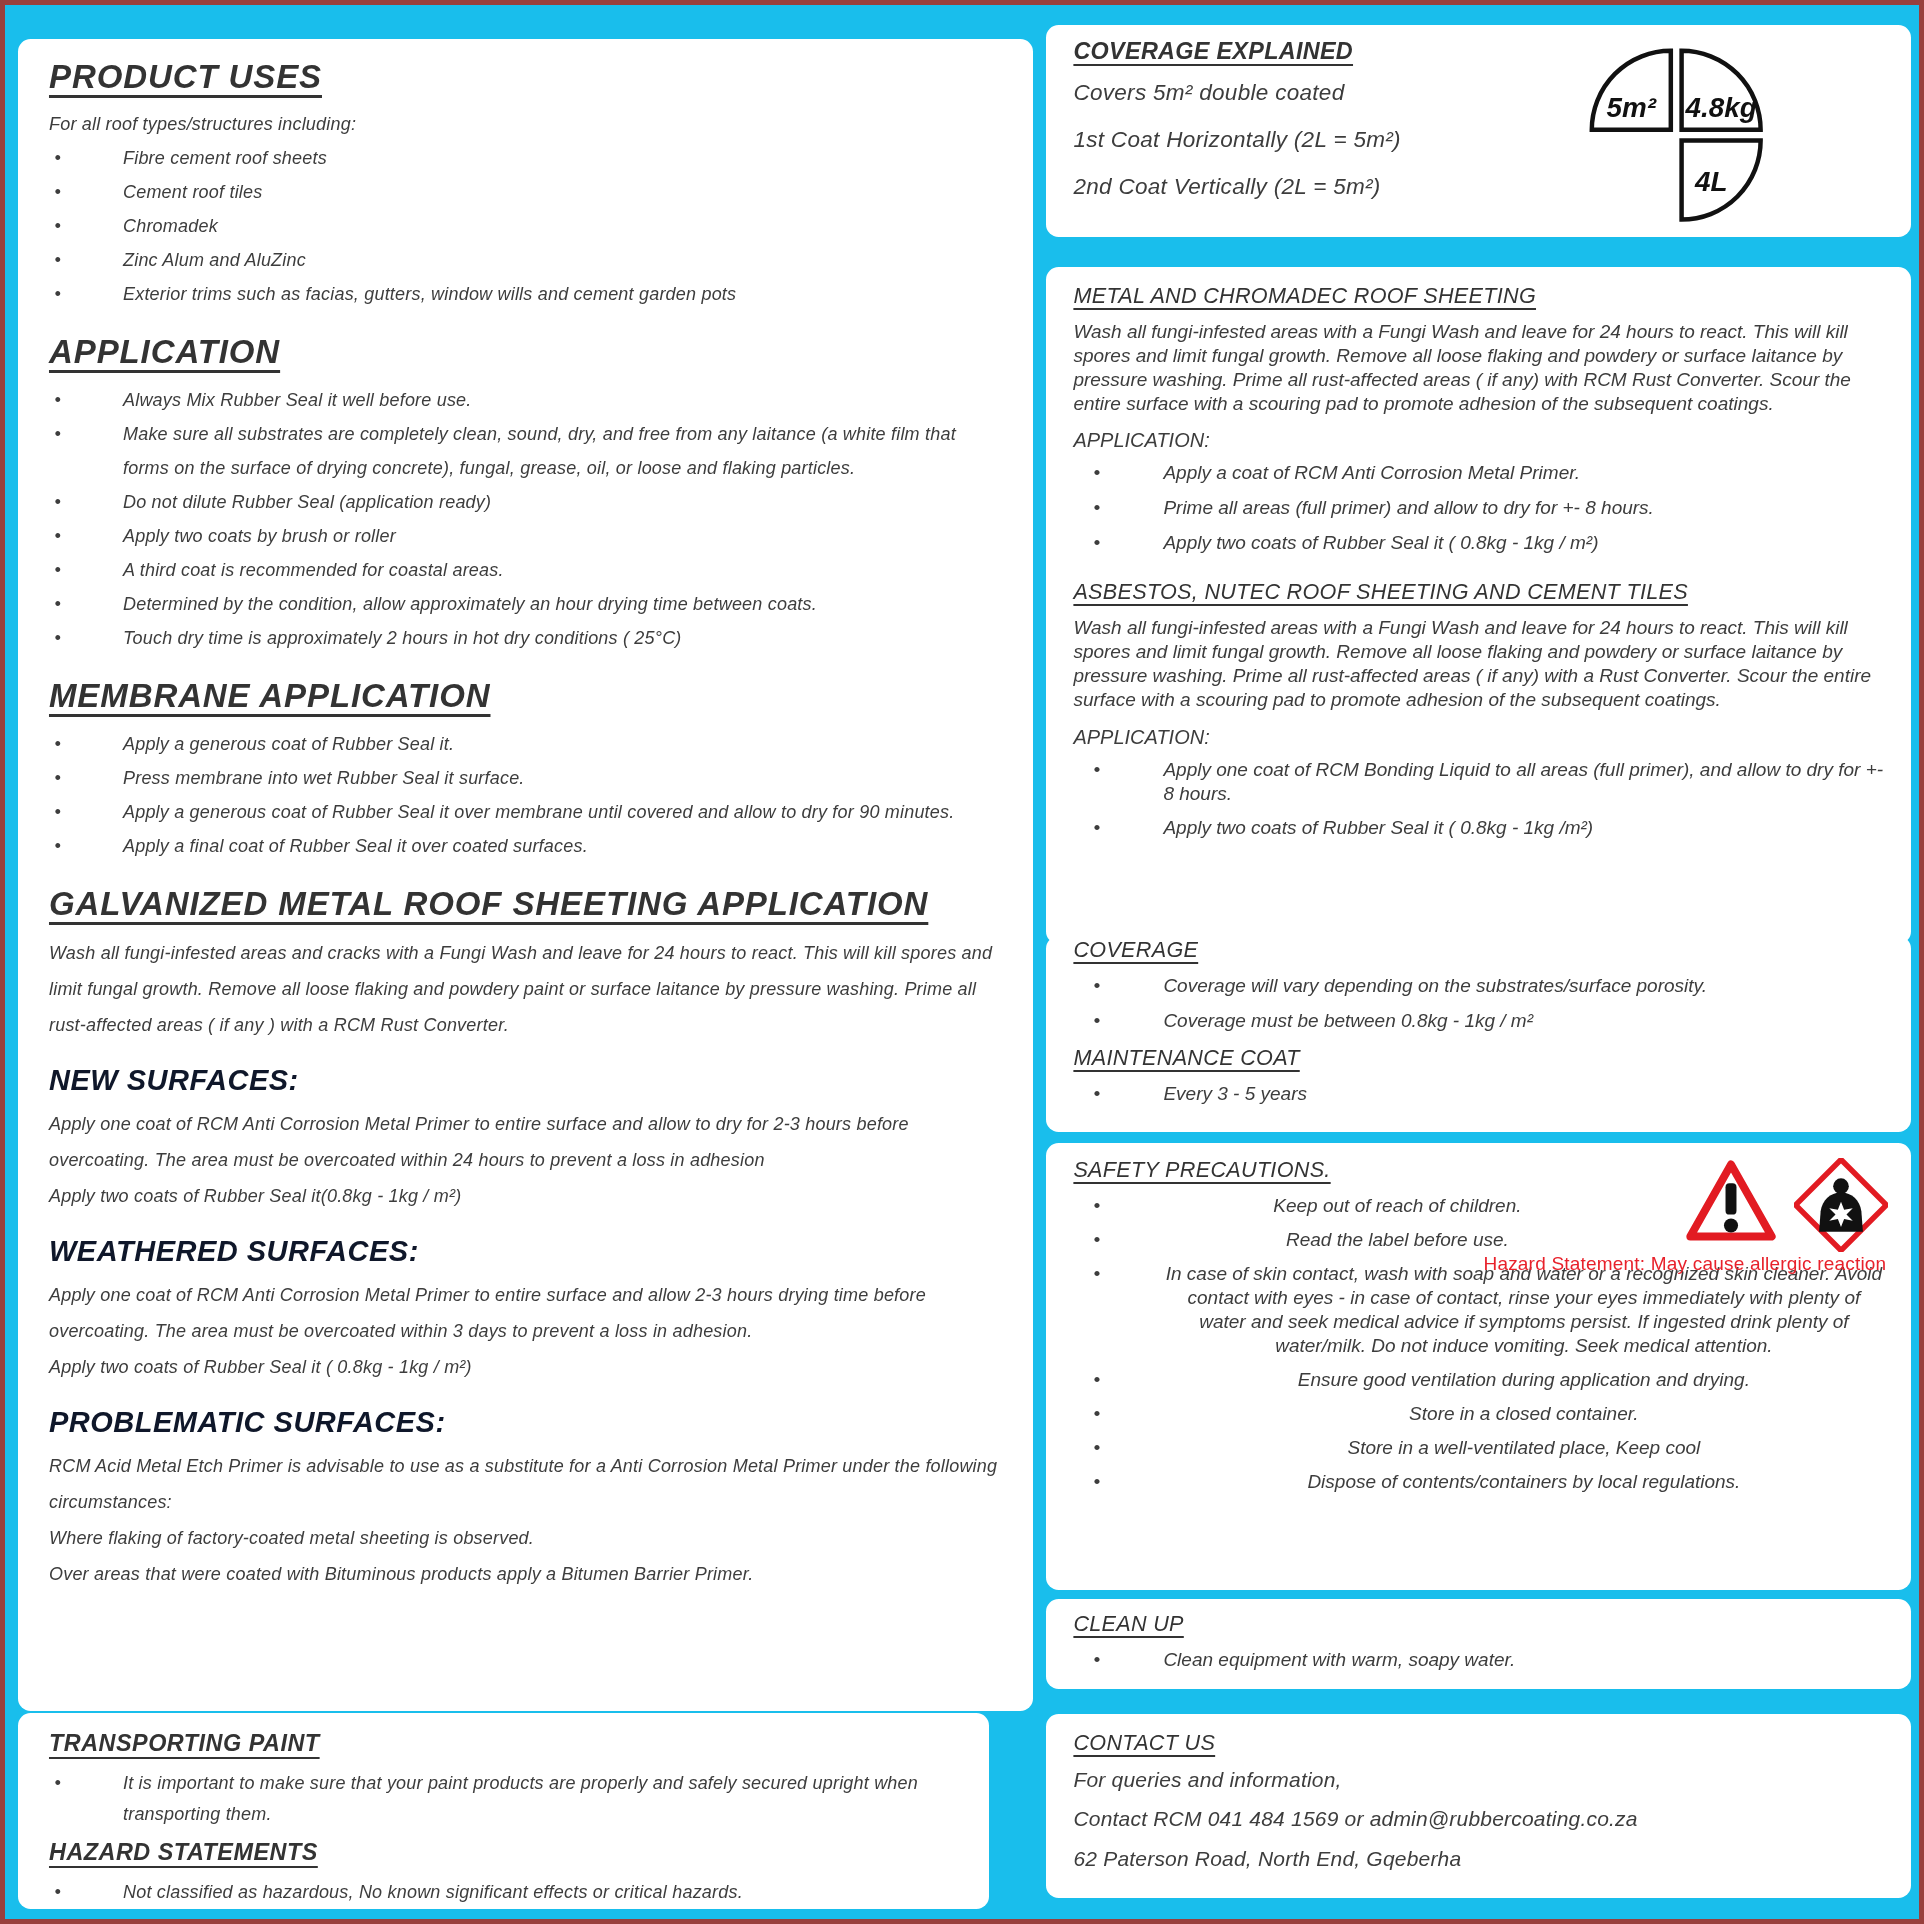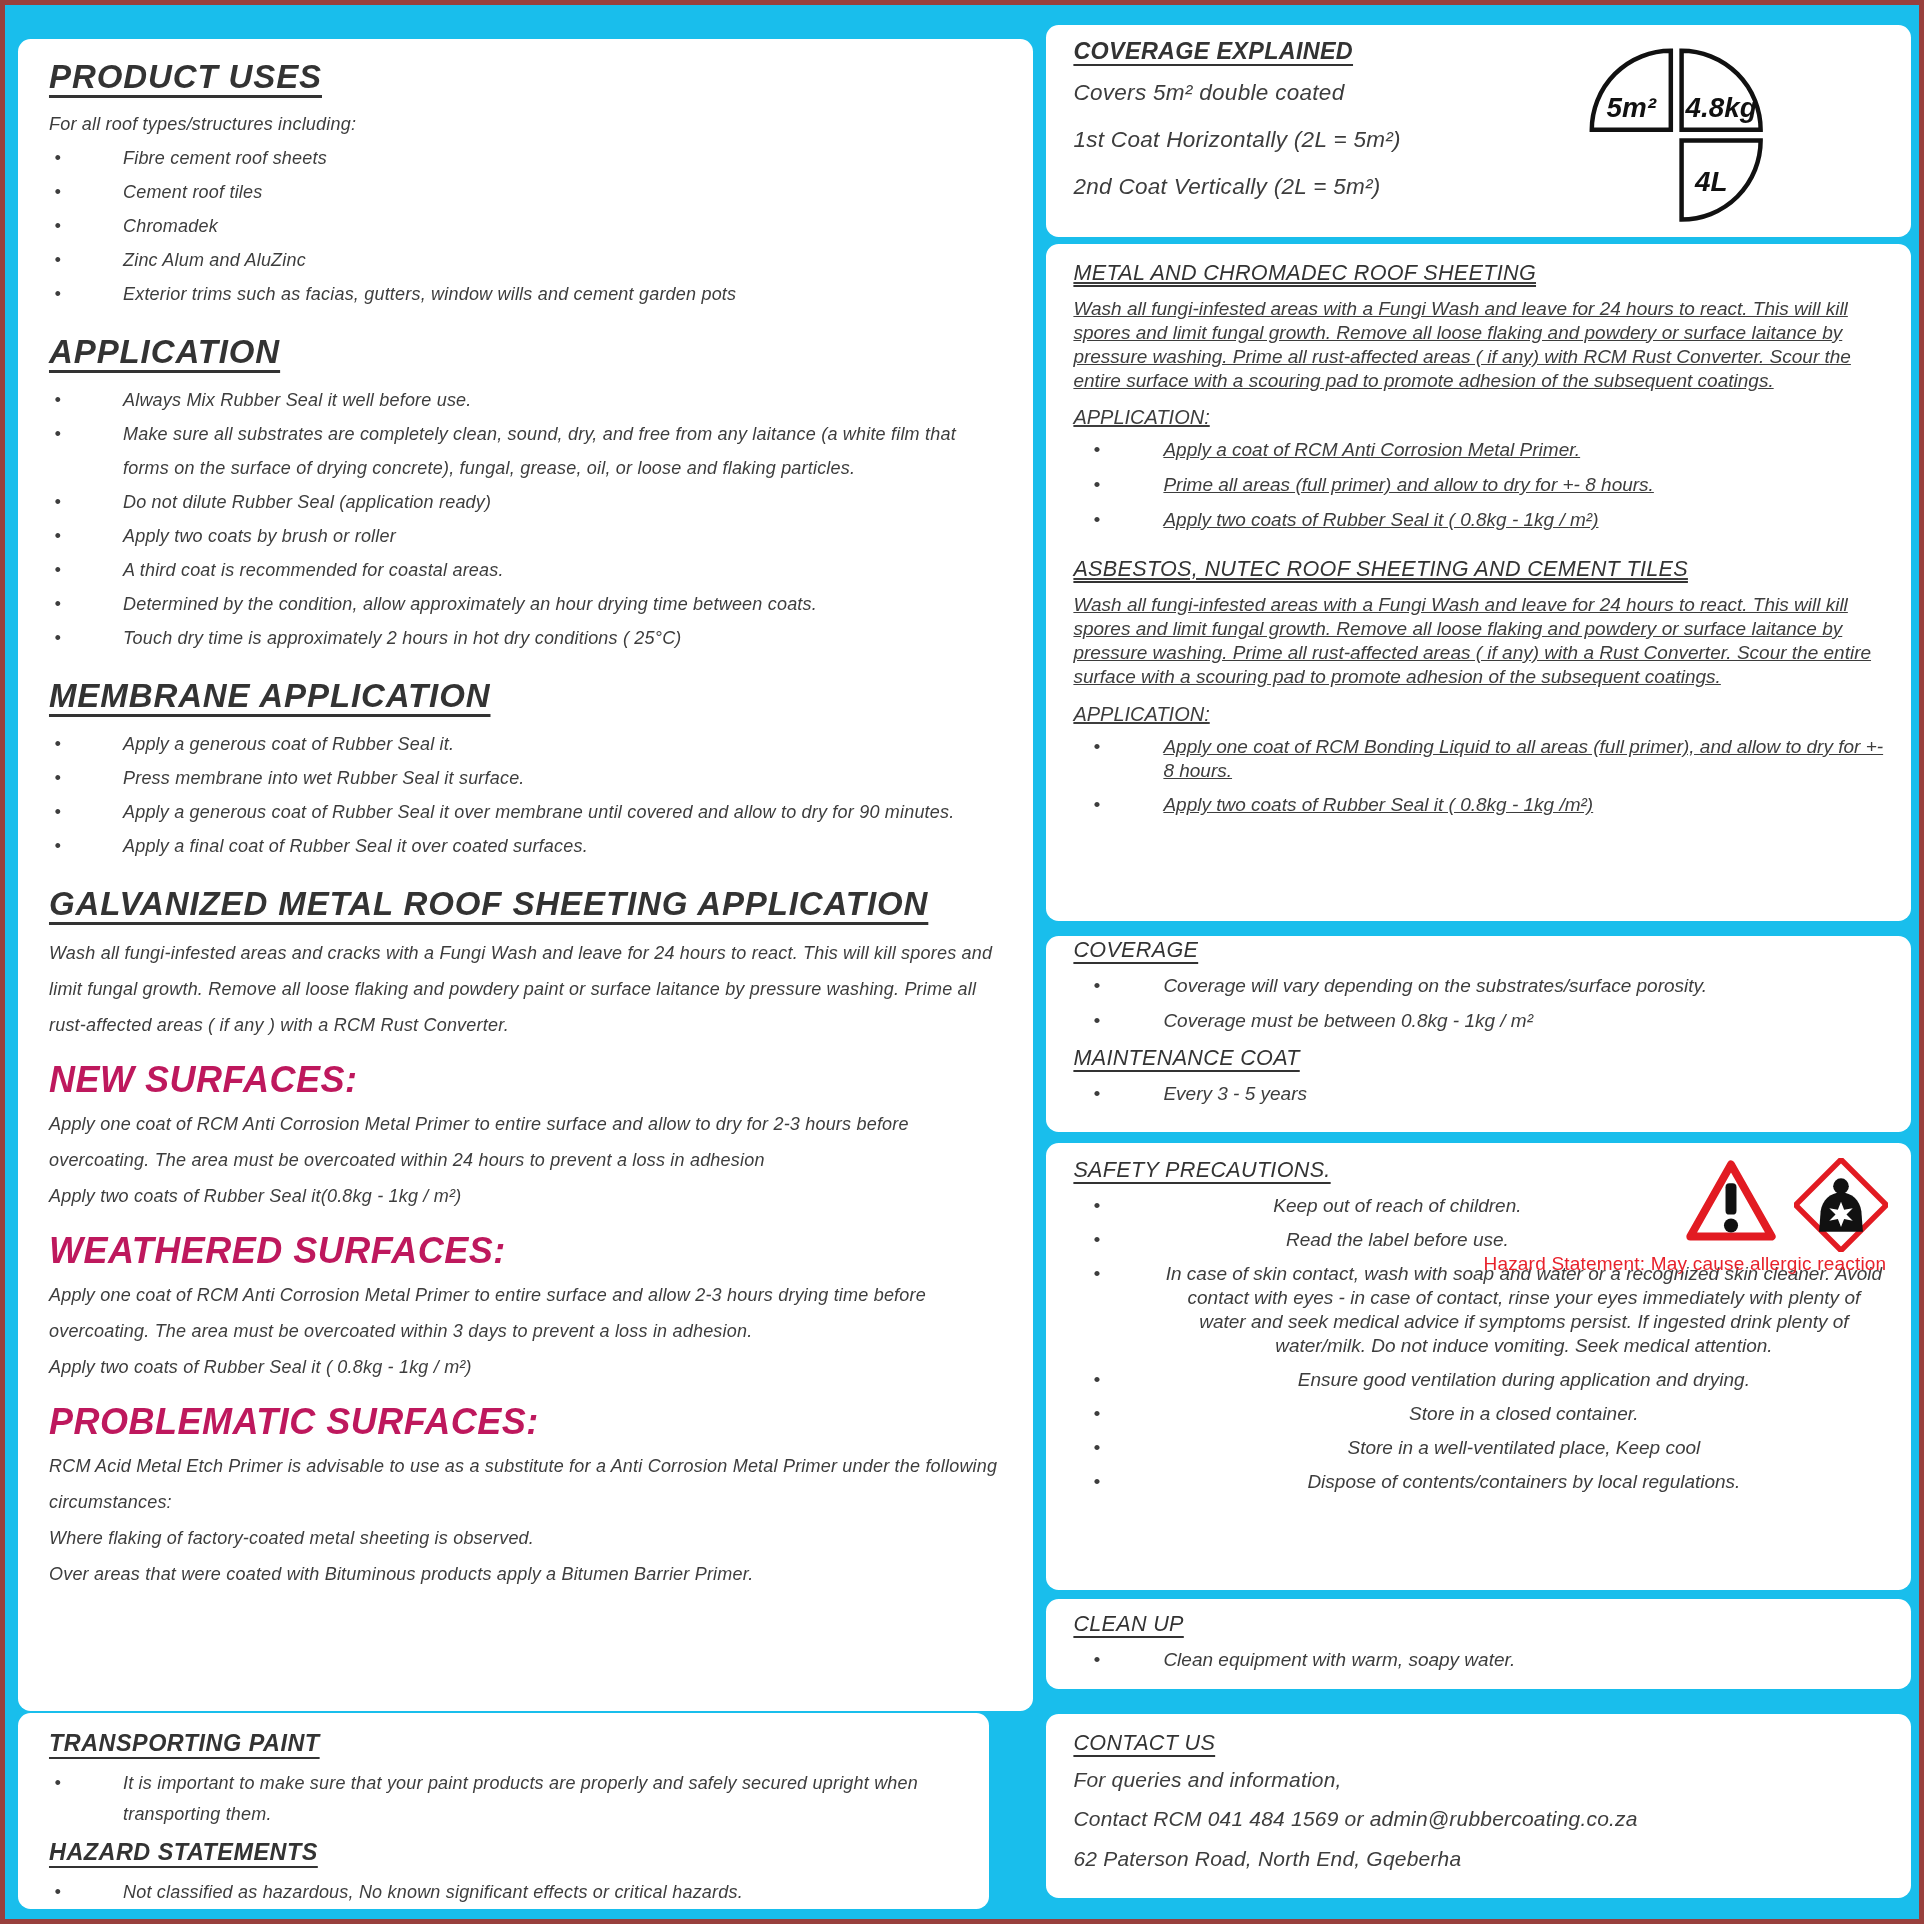--- a/index.html
+++ b/index.html
@@ -9,33 +9,33 @@
   .canvas { position:absolute; inset:5.4px; background:#19BEEC; overflow:hidden; }
   .box { position:absolute; background:#ffffff; border-radius:12.6px; overflow:hidden; }
 
   
   #L1 { left:12.6px; top:34px; width:1015px; height:1672px; padding:14.4px 31px; }
   #L2 { left:12.6px; top:1708px; width:971px; height:196px; padding:14.4px 31px; }
 
   .lh1 { font-size:33px; font-weight:bold; line-height:41px; margin:20px 0 10.8px; color:#333;
          text-decoration:underline; text-underline-offset:7.2px; text-decoration-thickness:2.7px; letter-spacing:0.9px; }
   .lh1.first { margin-top:1.8px; }
-  .lh2 { font-size:36px; font-weight:bold; line-height:38px; margin:18px 0 7.2px; color:#be185d; letter-spacing:0.5px; }
+  .lh2 { font-size:29px; font-weight:bold; line-height:38px; margin:18px 0 7.2px; color:#0f172a; letter-spacing:0.5px; }
   .ltext { font-size:18px; line-height:34px; letter-spacing:0.2px; }
   .lpara { font-size:18px; line-height:36px; letter-spacing:0.2px; }
   .l-li { position:relative; padding-left:74px; font-size:18px; line-height:34px; letter-spacing:0.2px; }
   .l-li::before { content:"\2022"; position:absolute; left:5.4px; }
 
   .lh3 { font-size:23.4px; line-height:31px; margin:0 0 9px; color:#333;
          text-decoration:underline; text-underline-offset:6.3px; text-decoration-thickness:1.8px; letter-spacing:0.5px; }
   #L2 .l-li { line-height:31px; margin-bottom:7.2px; }
 
   
   #R1 { left:1041px; top:20px;   width:865px; height:212px; padding:12.6px 27px; }
-  #R2 { left:1041px; top:239px;  width:865px; height:677px; padding:14.4px 27px;text-decoration:underline; }
+  #R2 { left:1041px; top:262px;  width:865px; height:677px; padding:14.4px 27px; }
   #R3 { left:1041px; top:931px; width:865px; height:196px; padding:0 27px; }
   #R4 { left:1041px; top:1138px; width:865px; height:447px; padding:12.6px 27px; }
   #R5 { left:1041px; top:1594px; width:865px; height:90px; padding:10.8px 27px; }
   #R6 { left:1041px; top:1709px; width:865px; height:184px; padding:14.4px 27px; }
 
   .rh  { font-size:21.6px; line-height:27px; font-weight:normal; margin:0 0 10.8px; color:#333;
          text-decoration:underline; text-underline-offset:5.4px; text-decoration-thickness:1.8px; letter-spacing:0.3px; }
   .rtext { font-size:19px; line-height:24px; }
   .rapp  { font-size:20px; line-height:24px; margin:12.6px 0 9px; }
   .r-li { position:relative; padding-left:90px; margin-bottom:10.8px; font-size:19px; line-height:24px; }

